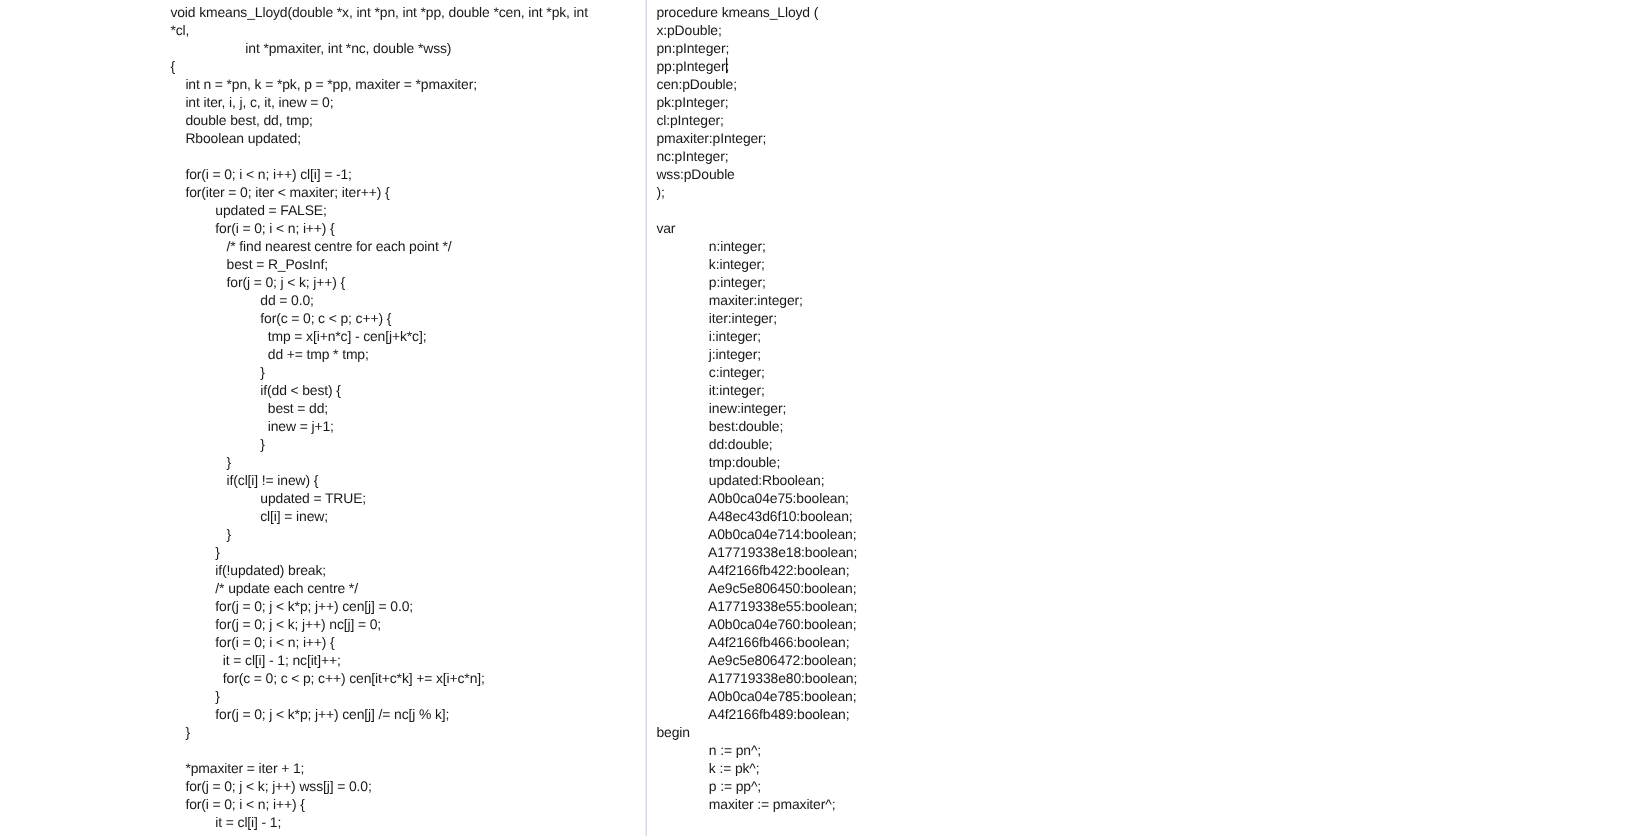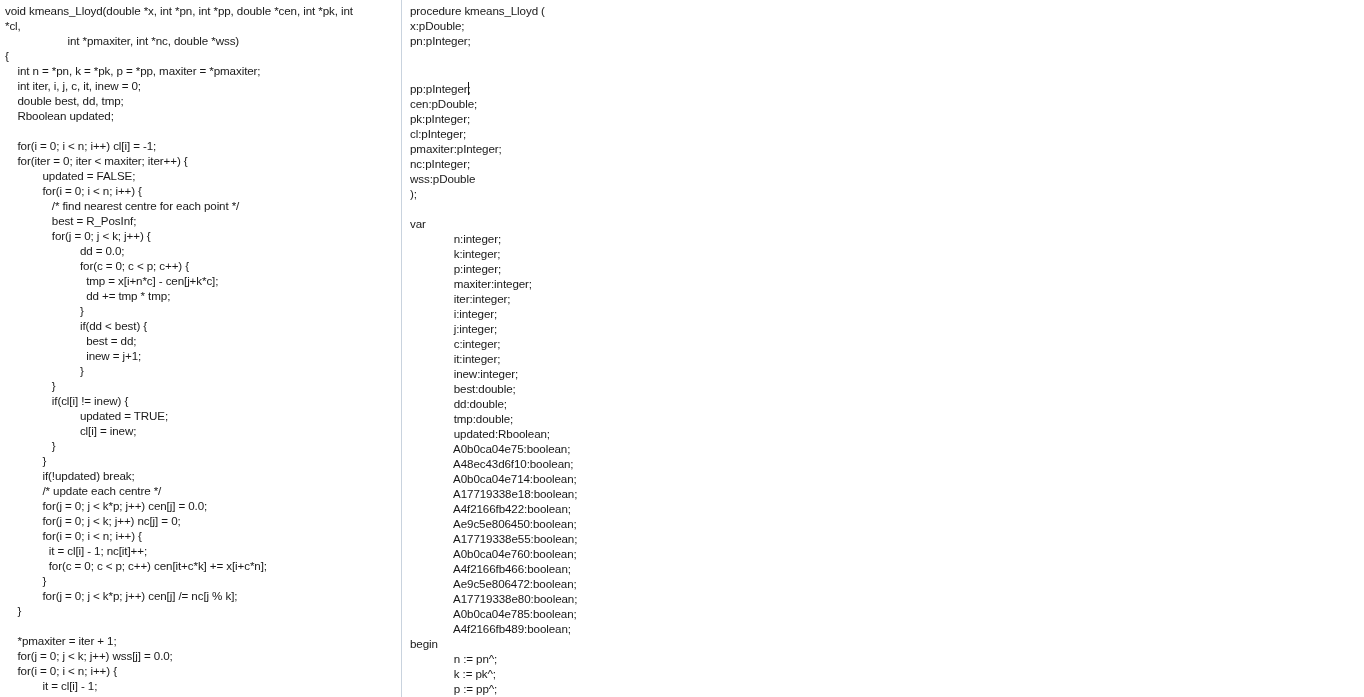--- a/index.html
+++ b/index.html
@@ -27,21 +27,21 @@
     position: relative;
     height: 697px;
     background: #ffffff;
     overflow: hidden;
     box-sizing: border-box;
   }
   #pane-c {
     width: 401px;
   }
   #pane-pascal {
-    width: 963px;
+    width: 826px;
     border-left: 1px solid #c9d3de;
   }
   .code-surface {
     position: relative;
     padding: 3px 0 0 0;
     white-space: pre;
     font-family: "Liberation Sans", sans-serif;
     font-size: 11.6px;
     line-height: 15px;
     letter-spacing: -0.1px;
@@ -57,21 +57,20 @@
     height: 15px;
     white-space: pre;
     min-height: 15px;
   }
   .code-line.blank {
     height: 15px;
   }
   
   .caret-host {
     position: relative;
-    margin-top: 33px;
   }
   .caret {
     display: inline-block;
     width: 1px;
     height: 13px;
     background: #141414;
     vertical-align: -2px;
     margin: 0 -1px 0 0;
   }
 </style>

